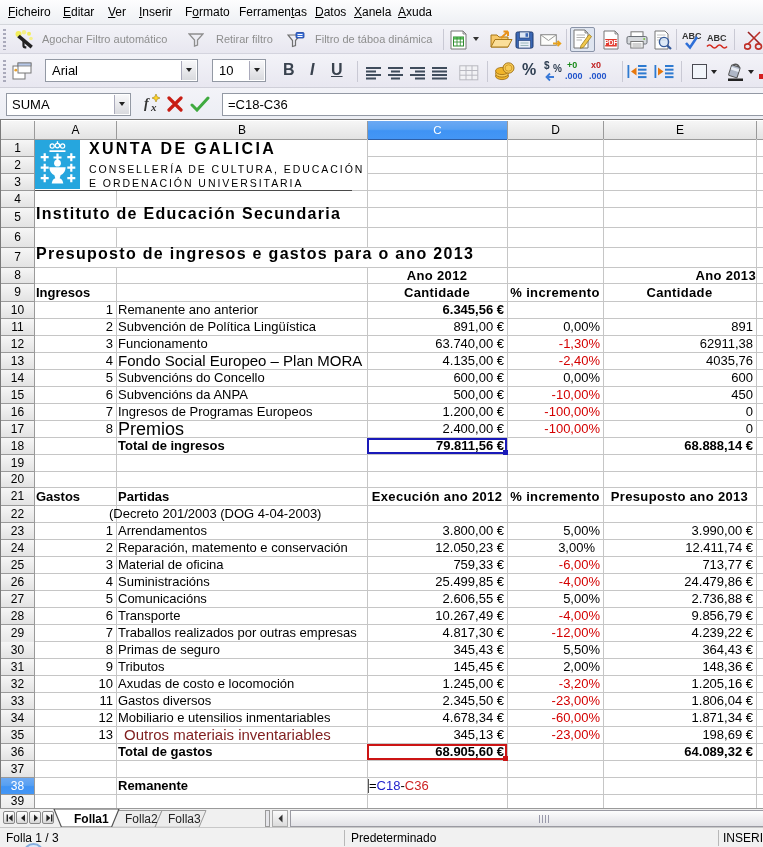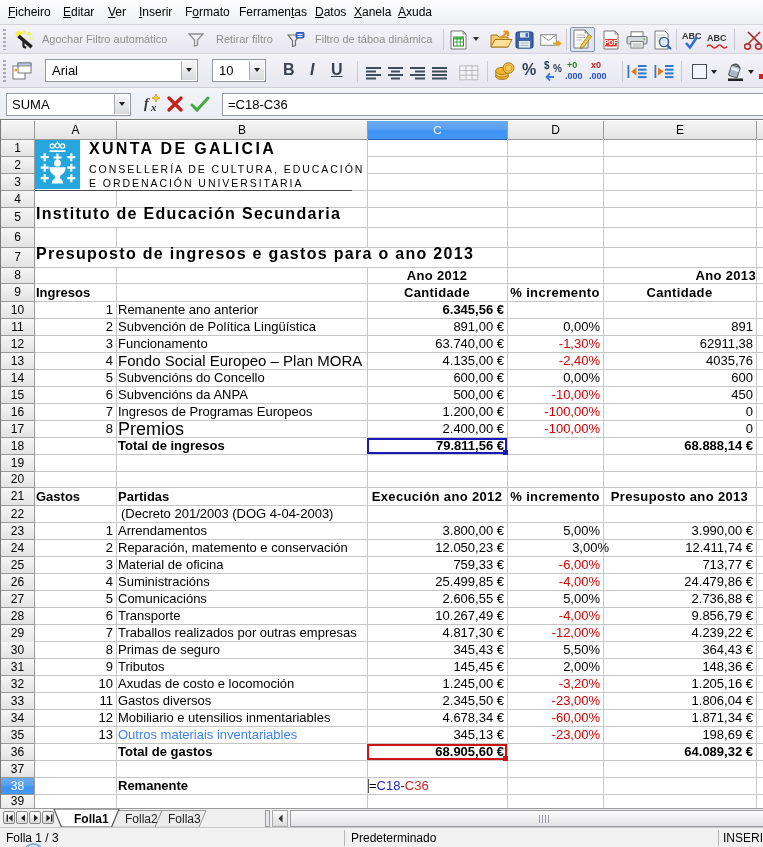--- a/index.html
+++ b/index.html
@@ -612,30 +612,30 @@
     <div class="txt" style="left:118px;top:318px;height:16px;line-height:16px;font-weight:bold;font-size:13px;color:#000">Total de ingresos</div>
     <div class="num" style="right:259px;top:318px;height:16px;line-height:16px;font-weight:bold;color:#000">79.811,56 €</div>
     <div class="num" style="right:10px;top:318px;height:16px;line-height:16px;font-weight:bold;color:#000">68.888,14 €</div>
     <div class="ab" style="left:367px;top:318px;width:140px;height:16px;border:2px solid #1a1ab8"></div>
     <div class="ab" style="left:503px;top:330px;width:5px;height:5px;background:#1a1ab8"></div>
     <div class="txt" style="left:36px;top:368px;height:17px;line-height:17px;font-weight:bold;font-size:13px;color:#000">Gastos</div>
     <div class="txt" style="left:118px;top:368px;height:17px;line-height:17px;font-weight:bold;font-size:13px;color:#000">Partidas</div>
     <div class="ab" style="left:367px;top:368px;width:140px;height:17px;line-height:17px;font-weight:bold;font-size:13px;letter-spacing:0.35px;text-align:center;white-space:nowrap">Execución ano 2012</div>
     <div class="ab" style="left:507px;top:368px;width:96px;height:17px;line-height:17px;font-weight:bold;font-size:13px;letter-spacing:0.35px;text-align:center;white-space:nowrap">% incremento</div>
     <div class="ab" style="left:603px;top:368px;width:153px;height:17px;line-height:17px;font-weight:bold;font-size:13px;letter-spacing:0.35px;text-align:center;white-space:nowrap">Presuposto ano 2013</div>
-    <div class="txt" style="left:121px;top:386px;height:16px;line-height:16px;font-size:13px;color:#000">(Decreto 201/2003 (DOG 4-04-2003)</div>
+    <div class="txt" style="left:109px;top:386px;height:16px;line-height:16px;font-size:13px;color:#000">(Decreto 201/2003 (DOG 4-04-2003)</div>
     <div class="num" style="right:650px;top:403px;height:16px;line-height:16px;color:#000">1</div>
     <div class="txt" style="left:118px;top:403px;height:16px;line-height:16px;font-size:13px;color:#000">Arrendamentos</div>
     <div class="num" style="right:259px;top:403px;height:16px;line-height:16px;color:#000">3.800,00 €</div>
     <div class="num" style="right:163px;top:403px;height:16px;line-height:16px;color:#000">5,00%</div>
     <div class="num" style="right:10px;top:403px;height:16px;line-height:16px;color:#000">3.990,00 €</div>
     <div class="num" style="right:650px;top:420px;height:16px;line-height:16px;color:#000">2</div>
     <div class="txt" style="left:118px;top:420px;height:16px;line-height:16px;font-size:13px;color:#000">Reparación, matemento e conservación</div>
     <div class="num" style="right:259px;top:420px;height:16px;line-height:16px;color:#000">12.050,23 €</div>
-    <div class="num" style="right:154px;top:420px;height:16px;line-height:16px;color:#000">3,00%</div>
+    <div class="num" style="right:168px;top:420px;height:16px;line-height:16px;color:#000">3,00%</div>
     <div class="num" style="right:10px;top:420px;height:16px;line-height:16px;color:#000">12.411,74 €</div>
     <div class="num" style="right:650px;top:437px;height:16px;line-height:16px;color:#000">3</div>
     <div class="txt" style="left:118px;top:437px;height:16px;line-height:16px;font-size:13px;color:#000">Material de oficina</div>
     <div class="num" style="right:259px;top:437px;height:16px;line-height:16px;color:#000">759,33 €</div>
     <div class="num" style="right:163px;top:437px;height:16px;line-height:16px;color:#d40000">-6,00%</div>
     <div class="num" style="right:10px;top:437px;height:16px;line-height:16px;color:#000">713,77 €</div>
     <div class="num" style="right:650px;top:454px;height:16px;line-height:16px;color:#000">4</div>
     <div class="txt" style="left:118px;top:454px;height:16px;line-height:16px;font-size:13px;color:#000">Suministracións</div>
     <div class="num" style="right:259px;top:454px;height:16px;line-height:16px;color:#000">25.499,85 €</div>
     <div class="num" style="right:163px;top:454px;height:16px;line-height:16px;color:#d40000">-4,00%</div>
@@ -674,21 +674,21 @@
     <div class="txt" style="left:118px;top:573px;height:16px;line-height:16px;font-size:13px;color:#000">Gastos diversos</div>
     <div class="num" style="right:259px;top:573px;height:16px;line-height:16px;color:#000">2.345,50 €</div>
     <div class="num" style="right:163px;top:573px;height:16px;line-height:16px;color:#d40000">-23,00%</div>
     <div class="num" style="right:10px;top:573px;height:16px;line-height:16px;color:#000">1.806,04 €</div>
     <div class="num" style="right:650px;top:590px;height:16px;line-height:16px;color:#000">12</div>
     <div class="txt" style="left:118px;top:590px;height:16px;line-height:16px;font-size:13px;color:#000">Mobiliario e utensilios inmentariables</div>
     <div class="num" style="right:259px;top:590px;height:16px;line-height:16px;color:#000">4.678,34 €</div>
     <div class="num" style="right:163px;top:590px;height:16px;line-height:16px;color:#d40000">-60,00%</div>
     <div class="num" style="right:10px;top:590px;height:16px;line-height:16px;color:#000">1.871,34 €</div>
     <div class="num" style="right:650px;top:607px;height:16px;line-height:16px;color:#000">13</div>
-    <div class="txt" style="left:118px;top:607px;height:16px;line-height:16px;font-size:13px;color:#3b82f6">Outros materiais inventariables</div>
+    <div class="txt" style="left:124px;top:607px;height:16px;line-height:16px;font-size:15px;color:#7f1d1d">Outros materiais inventariables</div>
     <div class="num" style="right:259px;top:607px;height:16px;line-height:16px;color:#000">345,13 €</div>
     <div class="num" style="right:163px;top:607px;height:16px;line-height:16px;color:#d40000">-23,00%</div>
     <div class="num" style="right:10px;top:607px;height:16px;line-height:16px;color:#000">198,69 €</div>
     <div class="txt" style="left:118px;top:624px;height:16px;line-height:16px;font-weight:bold;font-size:13px;color:#000">Total de gastos</div>
     <div class="num" style="right:259px;top:624px;height:16px;line-height:16px;font-weight:bold;color:#000">68.905,60 €</div>
     <div class="num" style="right:10px;top:624px;height:16px;line-height:16px;font-weight:bold;color:#000">64.089,32 €</div>
     <div class="ab" style="left:367px;top:624px;width:140px;height:16px;border:2px solid #cc1414"></div>
     <div class="ab" style="left:503px;top:636px;width:5px;height:5px;background:#cc1414"></div>
     <div class="txt" style="left:118px;top:658px;height:16px;line-height:16px;font-weight:bold;font-size:13px;color:#000">Remanente</div>
     <div class="ab" style="left:369px;top:658px;height:16px;line-height:16px;font-size:13px;white-space:nowrap"><span style="color:#000">=</span><span style="color:#2222cc">C18</span><span style="color:#000">-</span><span style="color:#cc2222">C36</span></div>

